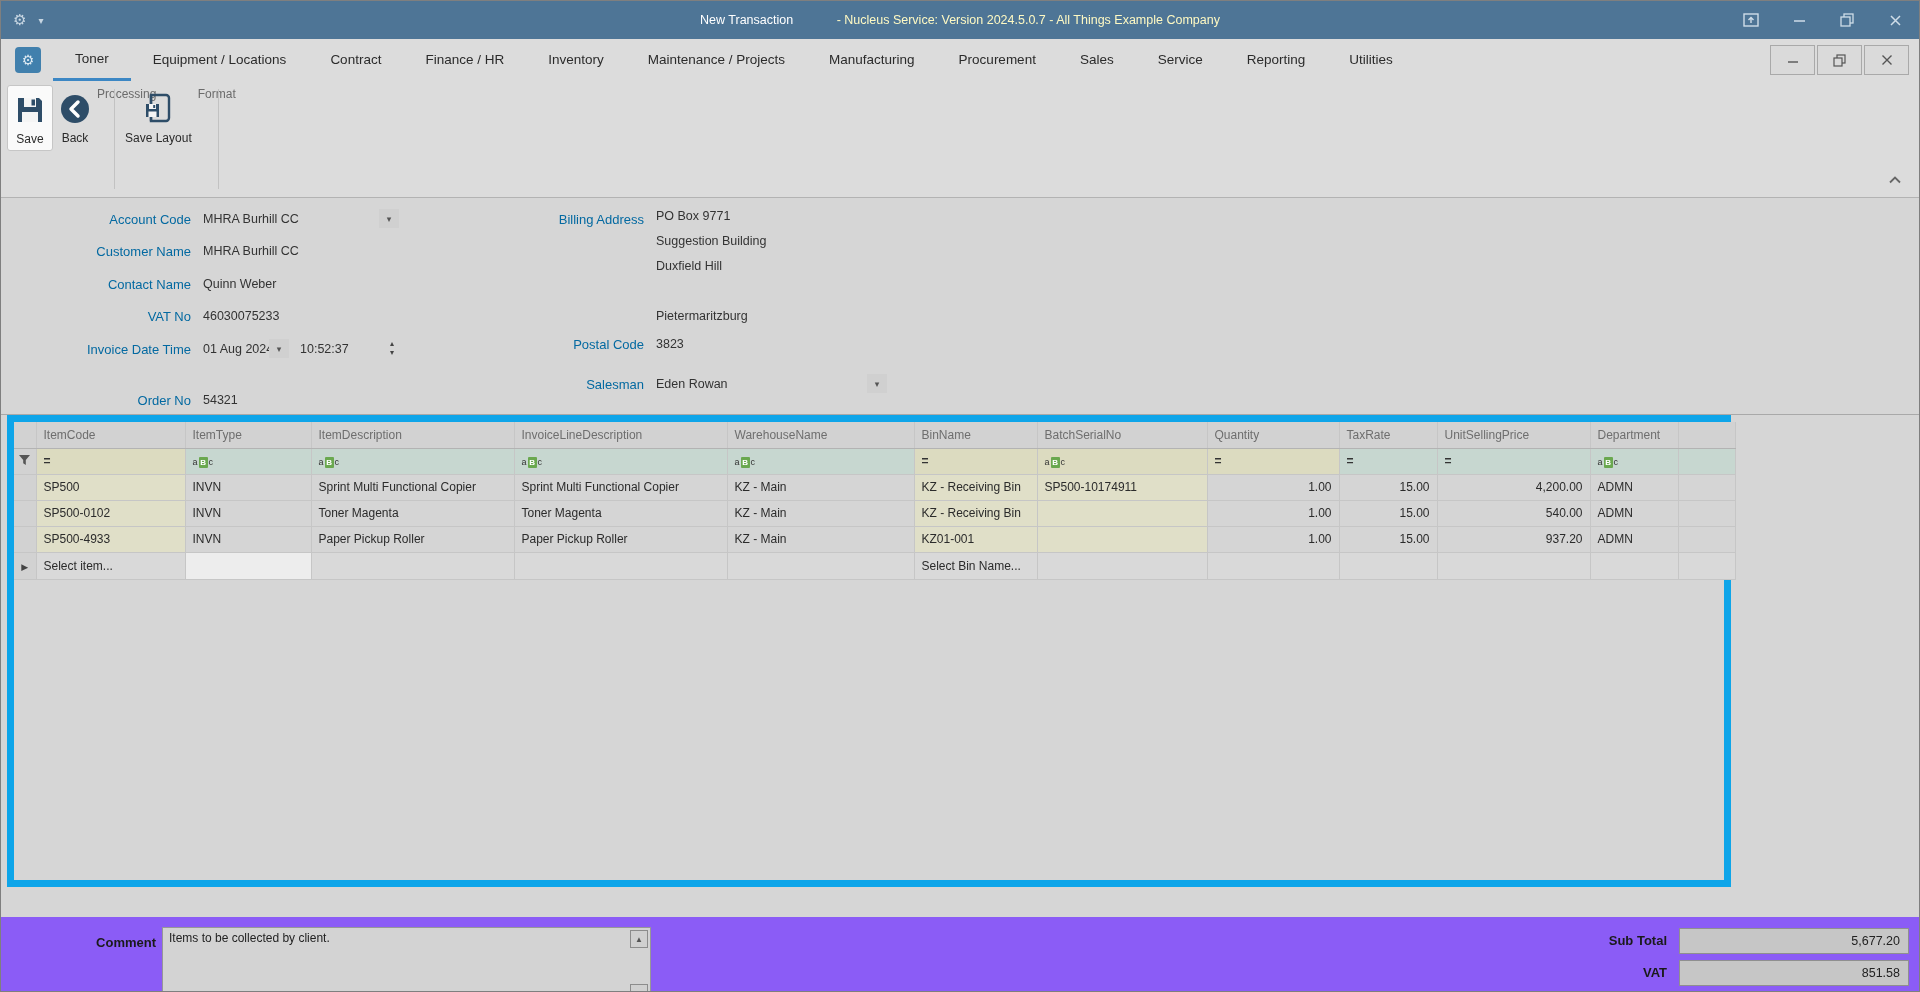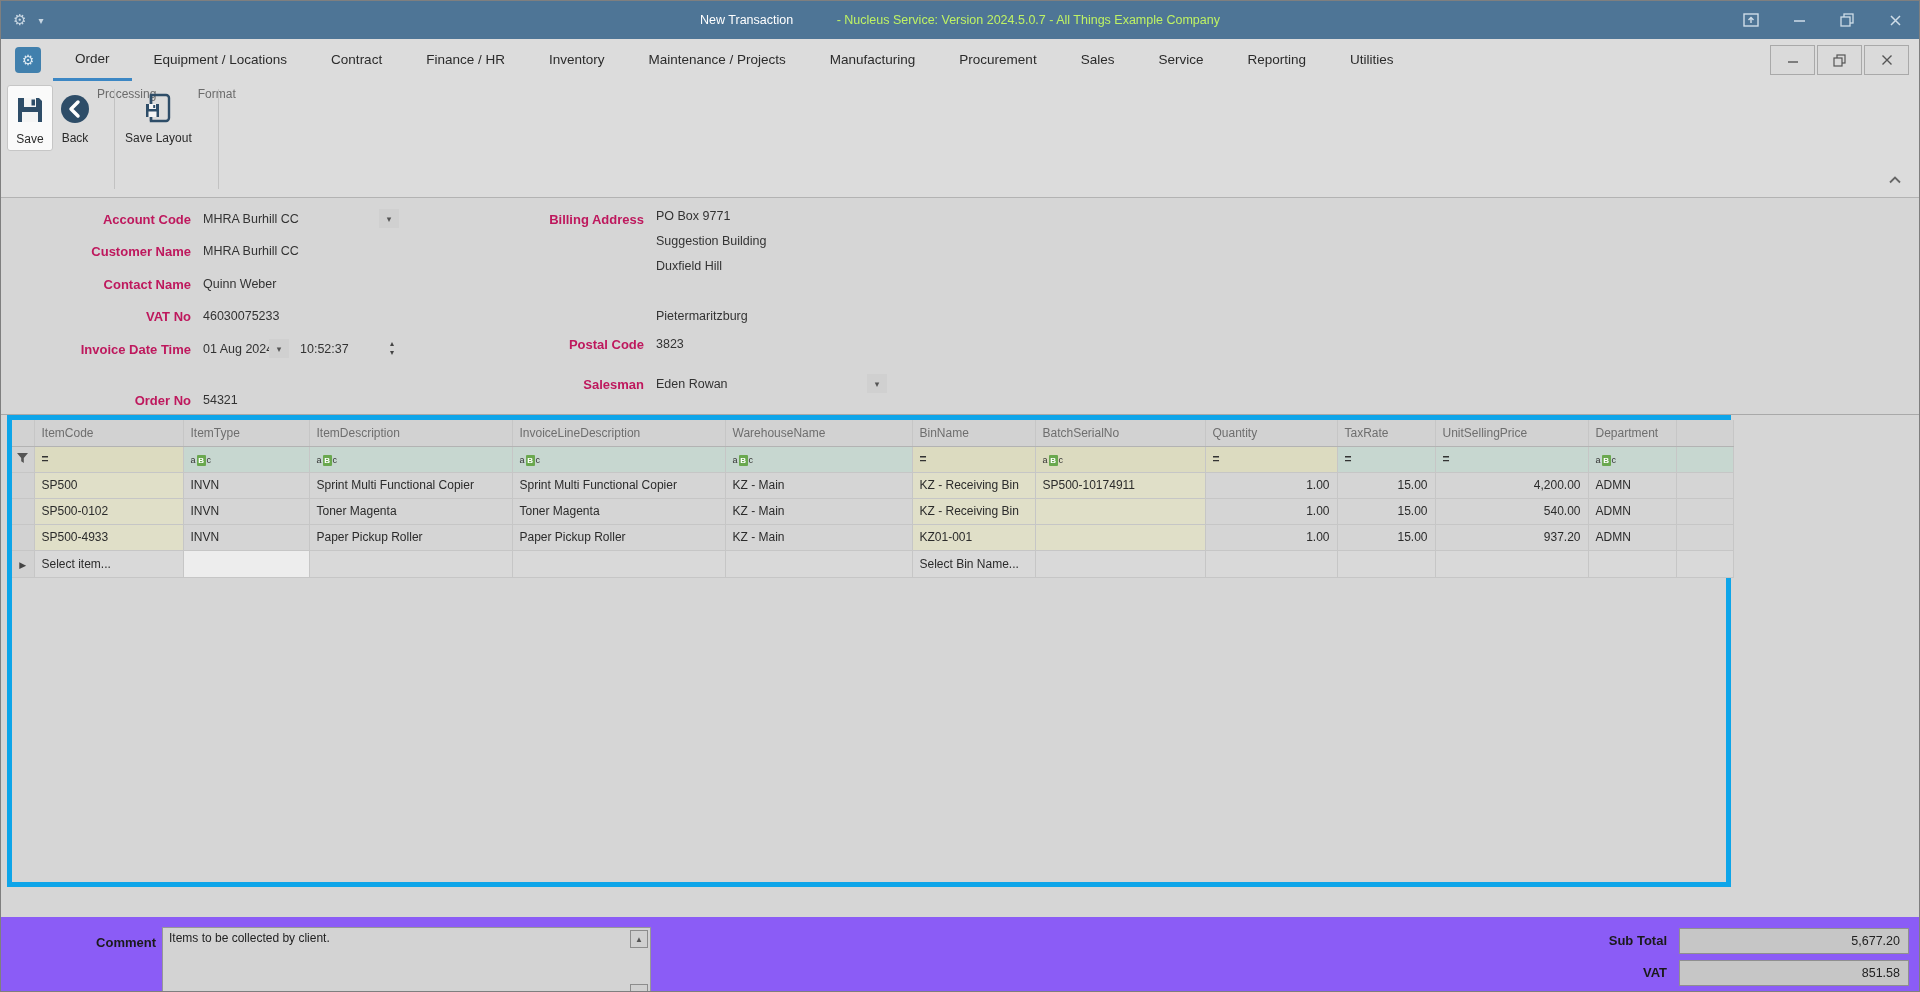--- a/index.html
+++ b/index.html
@@ -5,21 +5,21 @@
   * { margin:0; padding:0; box-sizing:border-box; font-family:"Liberation Sans", sans-serif; }
   html,body { width:1920px; height:992px; background:#d6d6d6; overflow:hidden; }
   .window { position:relative; width:1920px; height:992px; background:#d6d6d6; border:1px solid #7f7f7f; overflow:hidden; }
 
   
   .titlebar { position:absolute; left:0; top:0; width:100%; height:38px; background:#4e7596; display:flex; align-items:center; }
   .tb-left { position:absolute; left:12px; top:0; height:38px; display:flex; align-items:center; gap:12px; color:#c7d6e2; }
   .tb-gear { font-size:15px; cursor:default; }
   .tb-caret { font-size:10px; }
   .tb-title { width:100%; text-align:center; font-size:12.5px; color:#ffffff; }
-  .tb-title .t2 { color:#bef264;margin-left:40px; }
+  .tb-title .t2 { color:#fef9c3;margin-left:40px; }
   .tb-right { position:absolute; right:14px; top:0; height:38px; display:flex; align-items:center; gap:28px; }
   .tb-btn { width:20px; height:20px; display:flex; align-items:center; justify-content:center; color:#cfdde8; font-size:13px; }
   .tb-btn svg { display:block; }
 
   
   .tabrow { position:absolute; left:0; top:38px; width:100%; height:42px; background:#dcdcdc; display:flex; align-items:center; }
   .appbtn { position:absolute; left:14px; top:8px; width:26px; height:26px; background:#4180ad; border:none; border-radius:4px; color:#dce9f2; font-size:14px; display:flex; align-items:center; justify-content:center; cursor:pointer; }
   .tabs { position:absolute; left:52px; top:0; height:42px; display:flex; align-items:center; }
   .tab { padding:0 22px; height:42px; line-height:42px; font-size:13.5px; color:#2b2b2b; cursor:pointer; white-space:nowrap; }
   .tab.active { border-bottom:3px solid #3c87c4; line-height:39px; }
@@ -36,29 +36,29 @@
   .rbtn .lbl { font-size:12px; color:#2b2b2b; white-space:nowrap; }
   .rbtn.active { background:#fafafa; border:1px solid #c6c6c6; }
   .ricon { height:36px; display:flex; align-items:center; justify-content:center; }
   .rgrouplabel { text-align:center; font-size:12px; color:#6b6b6b; padding-top:6px; }
   .rsep { position:absolute; top:8px; width:1px; height:100px; background:#c2c2c2; }
   .collapse { position:absolute; right:14px; bottom:10px; width:20px; height:16px; display:flex; align-items:center; justify-content:center; cursor:pointer; }
 
   
   .formpanel { position:absolute; left:0; top:197px; width:100%; height:217px; background:#d6d6d6; border-bottom:1px solid #a9a9a9; }
   .frow { position:absolute; height:20px; display:flex; align-items:center; }
-  .flabel { position:absolute; width:190px; text-align:right; font-size:13px; font-weight:bold; color:#be185d; }
+  .flabel { position:absolute; width:190px; text-align:right; font-size:13px; font-weight:normal; color:#0369a1; }
   .flabel.rcol { left:450px; width:193px; }
   .fvalue { position:absolute; font-size:12.5px; color:#333; white-space:nowrap; }
   .ddbox { position:absolute; width:20px; height:19px; background:#d0d0d0; display:flex; align-items:center; justify-content:center; font-size:9px; color:#555; cursor:pointer; }
   .spinner { position:absolute; width:16px; height:22px; display:flex; flex-direction:column; align-items:center; justify-content:center; font-size:8px; color:#444; line-height:9px; cursor:pointer; }
   .addr-line { height:25px; font-size:12.5px; color:#333; }
 
   
-  .gridwrap { position:absolute; left:6px; top:414px; width:1724px; height:472px; background:#d6d6d6; border:5px solid #0ea5e9; }
+  .gridwrap { position:absolute; left:6px; top:414px; width:1724px; height:472px; background:#d6d6d6; border:7px solid #0ea5e9; }
   table.grid { border-collapse:collapse; table-layout:fixed; width:1722px; }
   .grid th, .grid td { height:26px; padding:0 7px; font-size:12px; overflow:hidden; white-space:nowrap; border-right:1px solid #c6c6c6; border-bottom:1px solid #c6c6c6; text-align:left; }
   .grid th { background:#d2d2d2; color:#6e6e6e; font-weight:normal; border-bottom:1px solid #b3b3b3; }
   .grid td.ind, .grid th.ind { background:#d2d2d2; padding:0; text-align:center; }
   .f-beige { background:#dcdbc0; }
   .f-teal  { background:#c7d7d0; }
   .grow td { background:#d5d5d5; color:#2b2b2b; }
   .grow td.c-beige { background:#e0dfc8; }
   .grid td.num { text-align:right; }
   .gnew td { background:#d9d9d9; color:#2b2b2b; height:27px; }
@@ -111,21 +111,21 @@
         <svg width="13" height="13" viewBox="0 0 13 13">
             <path d="M2 2 L11 11 M11 2 L2 11" stroke="#cfdde8" stroke-width="1.5"></path>
           </svg>
       </span>
     </div>
   </div>
 
   <div class="tabrow">
     <button class="appbtn">⚙</button>
     <div class="tabs" id="tabs">
-        <div class="tab active">Order</div>
+        <div class="tab active">Toner</div>
         <div class="tab">Equipment / Locations</div>
         <div class="tab">Contract</div>
         <div class="tab">Finance / HR</div>
         <div class="tab">Inventory</div>
         <div class="tab">Maintenance / Projects</div>
         <div class="tab">Manufacturing</div>
         <div class="tab">Procurement</div>
         <div class="tab">Sales</div>
         <div class="tab">Service</div>
         <div class="tab">Reporting</div>

